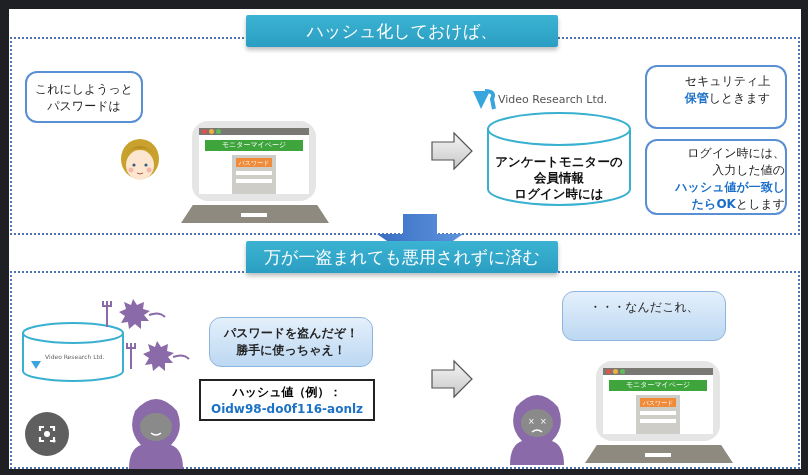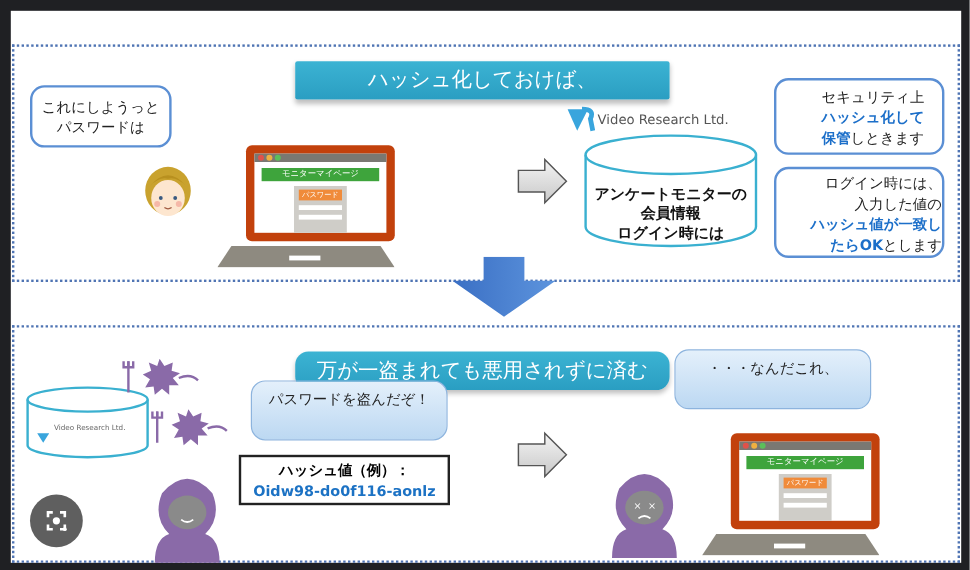--- a/index.html
+++ b/index.html
@@ -4,31 +4,31 @@
 <style>
   html, body { margin:0; padding:0; }
   body { width:808px; height:475px; background:#1f2023; position:relative; overflow:hidden;
          font-family:"DejaVu Sans", sans-serif; }
   .canvas { position:absolute; left:9px; top:9px; width:792px; height:460px; background:#ffffff; }
   .panel { position:absolute; border:2px dotted #4f74b3; }
   .panel.top { left:1px; top:28px; width:786px; height:194px; border-bottom:2px dotted #4f74b3; }
   .panel.bottom { left:1px; top:262px; width:786px; height:194px; }
   .banner { position:absolute; height:32px; background:linear-gradient(#3cb3d3,#2a9ec2);
             color:#fff; font-size:17px; line-height:32px; text-align:center;
-            box-shadow:0 3px 4px rgba(0,0,0,0.25); border-radius:2px;margin-top:36px; }
+            box-shadow:0 3px 4px rgba(0,0,0,0.25); border-radius:2px; }
   .banner.b1 { left:237px; top:6px; width:312px; }
-  .banner.b2 { left:237px; top:248px; width:312px;border-radius:11px; }
+  .banner.b2 { left:237px; top:232px; width:312px; }
   .bubble { position:absolute; background:#fff; border:2px solid #5b8fd4; border-radius:12px;
             font-size:12px; text-align:center; color:#222; line-height:17px; }
   .bubble.blue { background:linear-gradient(#e4f0fb,#bcd8f2); border:1px solid #8db4de; }
   .hl { color:#1c6fc9; font-weight:bold; }
   .boxed { position:absolute; border:2px solid #222; background:#fff; text-align:center; font-weight:bold; }
   .mono-blue { color:#1c72c4; }
   .laptop { position:absolute; }
-  .lap-screen { position:absolute; background:#c2410c; border-radius:5px;margin-left:13px; }
+  .lap-screen { position:absolute; background:#e5e5e5; border-radius:16px; }
   .lap-inner { position:absolute; left:7px; top:7px; right:7px; bottom:7px; background:#fff; }
   .lap-bar { position:absolute; left:0; right:0; top:0; height:7px; background:#7a7872; }
   .dot { position:absolute; top:1px; width:5px; height:5px; border-radius:50%; }
   .lap-green { position:absolute; left:6px; right:6px; top:12px; height:11px; background:#3ea43c;
                color:#fff; font-size:7px; text-align:center; line-height:11px; }
   .lap-form { position:absolute; left:30%; right:30%; top:27px; bottom:0; background:#cfcdc8; }
   .lap-orange { position:absolute; left:4px; right:4px; top:3px; height:9px; background:#f08b3a;
                 color:#fff; font-size:6px; text-align:center; line-height:9px; }
   .lap-field { position:absolute; left:4px; right:4px; height:4px; background:#fff; }
   .lap-base { position:absolute; background:#8e8a80; clip-path:polygon(8% 0,92% 0,100% 100%,0 100%); }
@@ -104,21 +104,20 @@
     <ellipse cx="73" cy="18" rx="71" ry="16" fill="#fff" stroke="#3ab0d0" stroke-width="2"></ellipse>
   </svg>
   <div style="position:absolute;left:477px;top:146px;width:146px;text-align:center;font-size:12.5px;font-weight:bold;line-height:16px;color:#111;font-family:Liberation Mono, monospace;">
     <div>アンケートモニターの</div>
     <div>会員情報</div>
     <div>ログイン時には</div>
   </div>
 
   <div class="bubble" style="left:636px;top:56px;width:142px;height:64px;padding-top:6px;box-sizing:border-box;padding-left:23px;">
     <div>セキュリティ上</div>
-    <div class="hl">ハッシュ化して</div>
     <div><span class="hl">保管</span><span>しときます</span></div>
   </div>
 
   <div class="bubble" style="left:636px;top:130px;width:142px;height:76px;padding-top:4px;box-sizing:border-box;text-align:right;">
     <div>ログイン時には、</div>
     <div>入力した値の</div>
     <div class="hl">ハッシュ値が一致し</div>
     <div><span class="hl">たらOK</span><span>とします</span></div>
   </div>
 
@@ -154,22 +153,23 @@
     <polygon points="32,2 36,8 43,5 42,12 49,14 43,18 48,24 40,24 40,32 34,27 28,32 27,25 20,26 24,19 18,15 25,12 23,5 30,8" fill="#8a6aa8"></polygon>
     <path d="M48 18 Q58 14 64 20" stroke="#8a6aa8" stroke-width="2" fill="none"></path>
   </svg>
 
   <svg class="hood" style="left:112px;top:382px" width="70" height="80">
     <path d="M8 78 Q8 58 20 54 Q6 40 14 20 Q35 -4 56 20 Q64 40 50 54 Q62 58 62 78 Z" fill="#8a6aa8"></path>
     <ellipse cx="35" cy="36" rx="16" ry="14" fill="#8a8a8a"></ellipse>
     <path d="M30 42 Q35 46 40 42" stroke="#fff" stroke-width="1.5" fill="none"></path>
   </svg>
 
-  <div class="bubble blue" style="left:200px;top:308px;width:164px;height:50px;padding-top:7px;box-sizing:border-box;">
+  <div class="bubble blue" style="left:200px;top:308px;width:164px;height:50px;padding-top:7px;box-sizing:border-box;font-weight:bold;">
     <div>パスワードを盗んだぞ！</div>
+    <div>勝手に使っちゃえ！</div>
   </div>
 
   <div class="boxed" style="left:190px;top:370px;width:176px;height:42px;font-size:12px;line-height:17px;padding-top:3px;box-sizing:border-box;">
     <div>ハッシュ値（例）：</div>
     <div class="mono-blue">Oidw98-do0f116-aonlz</div>
   </div>
 
   <svg class="arrow-r" style="left:421px;top:350px" width="44" height="40">
     <path d="M2 11 H24 V2 L42 20 L24 38 V29 H2 Z" fill="url(#ga)" stroke="#555" stroke-width="1.2"></path>
   </svg>

